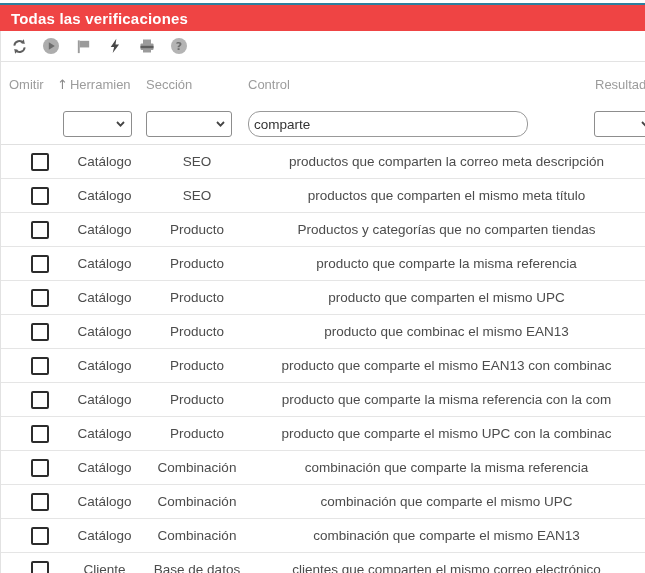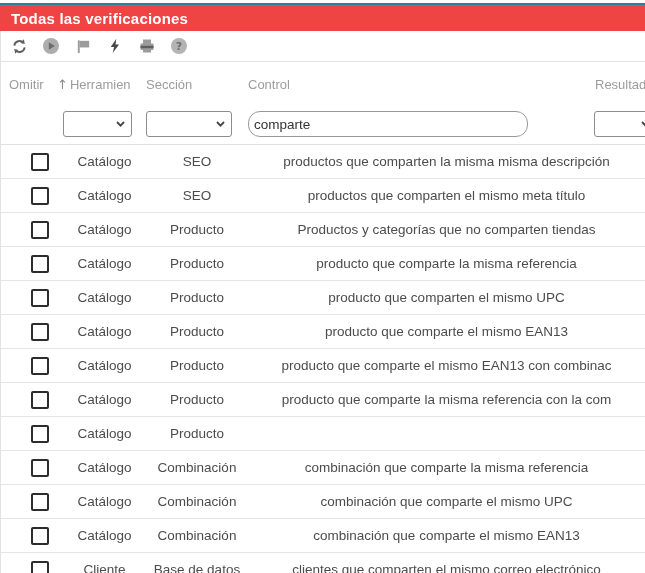--- a/index.html
+++ b/index.html
@@ -150,21 +150,21 @@
     </span>
   </div>
 
   <div id="rows">
     <div class="row">
       <span class="cb-cell">
         <span class="checkbox"></span>
       </span>
       <span class="cell c-herr">Catálogo</span>
       <span class="cell c-sec">SEO</span>
-      <span class="cell c-ctrl">productos que comparten la misma misma descripción</span>
+      <span class="cell c-ctrl">productos que comparten la correo meta descripción</span>
     </div>
 
     <div class="row">
       <span class="cb-cell">
         <span class="checkbox"></span>
       </span>
       <span class="cell c-herr">Catálogo</span>
       <span class="cell c-sec">SEO</span>
       <span class="cell c-ctrl">productos que comparten el mismo meta título</span>
     </div>
@@ -195,21 +195,21 @@
       <span class="cell c-sec">Producto</span>
       <span class="cell c-ctrl">producto que comparten el mismo UPC</span>
     </div>
 
     <div class="row">
       <span class="cb-cell">
         <span class="checkbox"></span>
       </span>
       <span class="cell c-herr">Catálogo</span>
       <span class="cell c-sec">Producto</span>
-      <span class="cell c-ctrl">producto que comparte el mismo EAN13</span>
+      <span class="cell c-ctrl">producto que combinac el mismo EAN13</span>
     </div>
 
     <div class="row">
       <span class="cb-cell">
         <span class="checkbox"></span>
       </span>
       <span class="cell c-herr">Catálogo</span>
       <span class="cell c-sec">Producto</span>
       <span class="cell c-ctrl">producto que comparte el mismo EAN13 con combinac</span>
     </div>
@@ -222,20 +222,21 @@
       <span class="cell c-sec">Producto</span>
       <span class="cell c-ctrl">producto que comparte la misma referencia con la com</span>
     </div>
 
     <div class="row">
       <span class="cb-cell">
         <span class="checkbox"></span>
       </span>
       <span class="cell c-herr">Catálogo</span>
       <span class="cell c-sec">Producto</span>
+      <span class="cell c-ctrl">producto que comparte el mismo UPC con la combinac</span>
     </div>
 
     <div class="row">
       <span class="cb-cell">
         <span class="checkbox"></span>
       </span>
       <span class="cell c-herr">Catálogo</span>
       <span class="cell c-sec">Combinación</span>
       <span class="cell c-ctrl">combinación que comparte la misma referencia</span>
     </div>

